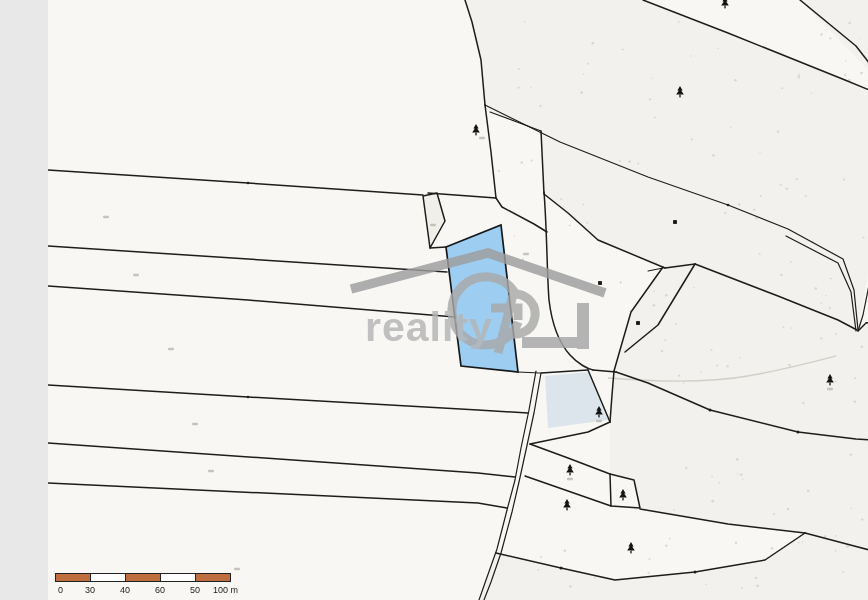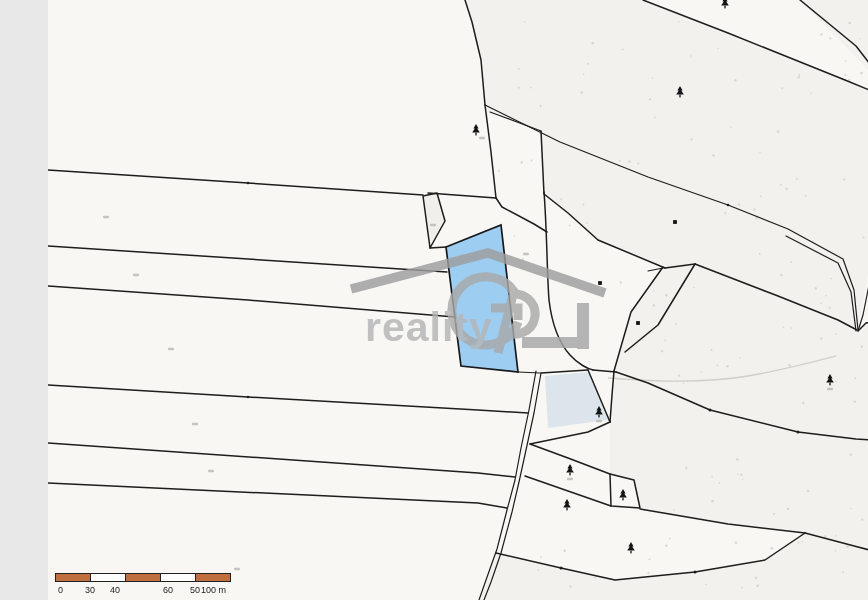--- a/index.html
+++ b/index.html
@@ -329,19 +329,19 @@
   <div class="scalebar">
     <div class="bar">
       <div class="seg o"></div>
       <div class="seg"></div>
       <div class="seg o"></div>
       <div class="seg"></div>
       <div class="seg o"></div>
     </div>
     <span class="lbl" style="left:3px">0</span>
     <span class="lbl" style="left:30px">30</span>
-    <span class="lbl" style="left:55px">40</span>
-    <span class="lbl" style="left:108px">60</span>
+    <span class="lbl" style="left:65px">40</span>
+    <span class="lbl" style="left:100px">60</span>
     <span class="lbl" style="left:135px">50</span>
-    <span class="lbl" style="left:146px">100 m</span>
+    <span class="lbl" style="left:158px">100 m</span>
   </div>
 
 </div>
 
 </body></html>

